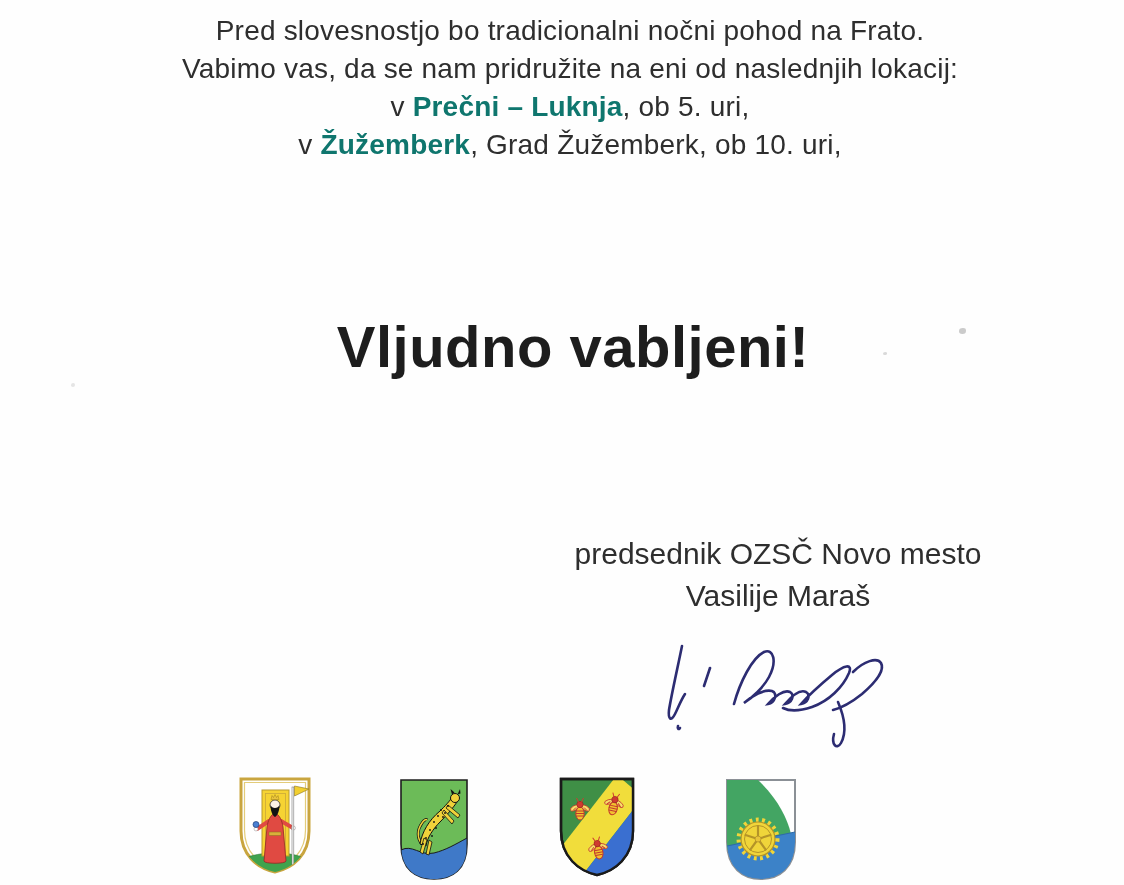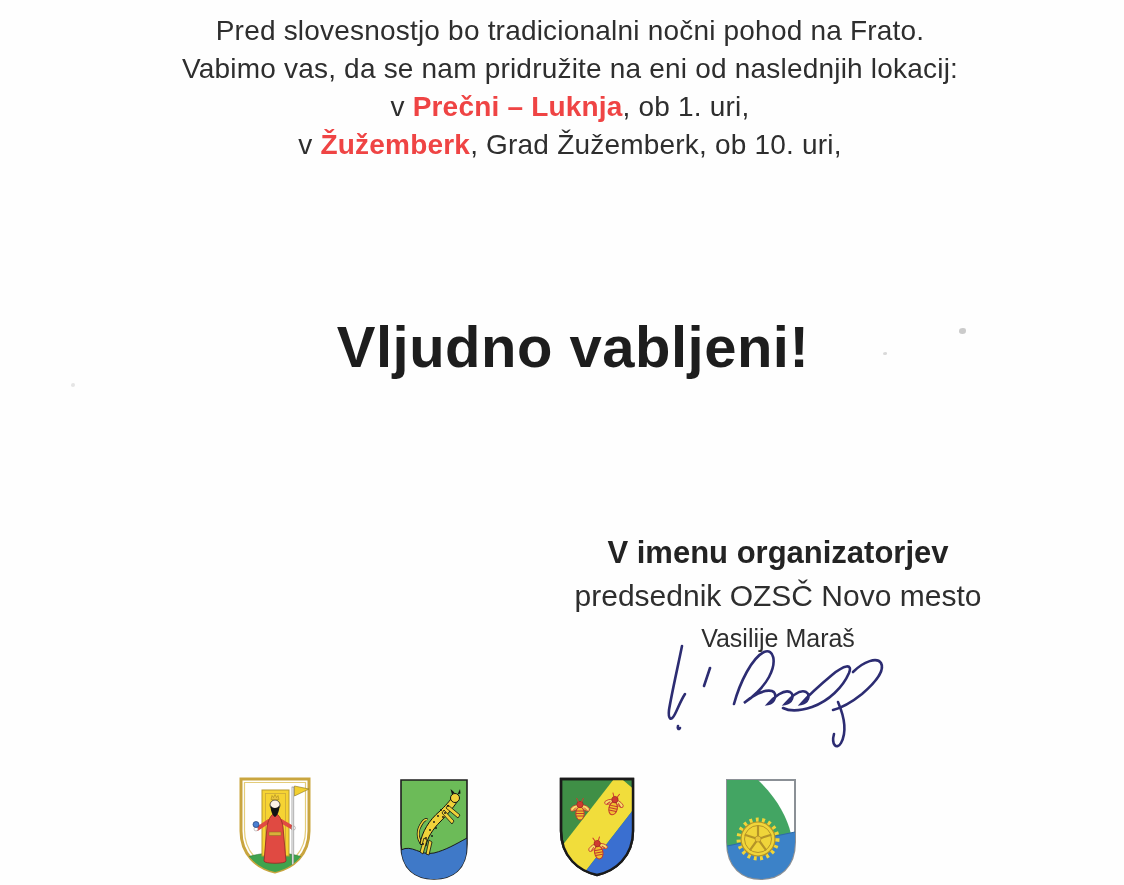--- a/index.html
+++ b/index.html
@@ -4,53 +4,52 @@
 <style>
   html,body{margin:0;padding:0;background:#e8e8e8;}
   .page{
     position:relative;width:1124px;height:885px;background:#fefefe;
     overflow:hidden;font-family:"Liberation Sans",sans-serif;color:#2e2e2e;
   }
   .invite{
     position:absolute;top:12px;left:8px;width:1124px;text-align:center;
     font-size:28px;line-height:38px;letter-spacing:.2px;
   }
-  .invite b{font-weight:700;color:#ef4444;text-align:center;}
+  .invite b{font-weight:700;color:#0f766e;text-align:center;}
   .closing{
     position:absolute;top:312px;left:0;width:1120px;margin:0;padding-left:26px;
     box-sizing:border-box;text-align:center;font-size:58px;line-height:70px;
     font-weight:700;color:#1d1d1d;letter-spacing:.5px;
   }
   .sig{position:absolute;top:532px;left:556px;width:444px;text-align:center;}
   .sig .l1{font-size:31px;line-height:42px;font-weight:700;color:#232323;}
   .sig .l2{font-size:30px;line-height:43px;}
-  .sig .l3{font-size:25px;line-height:42px;}
+  .sig .l3{font-size:30px;line-height:42px;}
   .signature-svg{position:absolute;top:642px;left:648px;}
   .emblem{position:absolute;}
   .speck{position:absolute;border-radius:60% 45% 55% 50%;}
   .speck.a{left:959px;top:328px;width:7px;height:6px;background:#b9b9b9;opacity:.75;}
   .speck.b{left:883px;top:352px;width:4px;height:3px;background:#c9c9c9;opacity:.7;}
   .speck.c{left:71px;top:383px;width:4px;height:4px;background:#d4d4d4;opacity:.6;}
 </style>
 </head>
 <body>
 
 <div class="page">
 
   <div class="invite">
     <div>Pred slovesnostjo bo tradicionalni nočni pohod na Frato.</div>
     <div>Vabimo vas, da se nam pridružite na eni od naslednjih lokacij:</div>
-    <div><span>v </span><b>Prečni – Luknja</b><span>, ob 1. uri,</span></div>
+    <div><span>v </span><b>Prečni – Luknja</b><span>, ob 5. uri,</span></div>
     <div><span>v </span><b>Žužemberk</b><span>, Grad Žužemberk, ob 10. uri,</span></div>
   </div>
 
   <h1 class="closing">Vljudno vabljeni!</h1>
 
   <div class="sig">
-    <div class="l1">V imenu organizatorjev</div>
     <div class="l2">predsednik OZSČ Novo mesto</div>
     <div class="l3">Vasilije Maraš</div>
   </div>
 
   <svg class="signature-svg" width="300" height="115" viewBox="0 0 300 115">
     <g fill="none" stroke="#2c2c72" stroke-width="2.6" stroke-linecap="round">
       <path d="M34,4 C30,24 24,50 21,68 C20,77 23,80 27,72 C30,66 33,58 37,52"></path>
       <path d="M30,84 C29,87 31,88 32,86"></path>
       <path d="M62,26 C60,32 58,38 56,44"></path>
       <path d="M86,62 C92,40 104,16 116,10 C126,6 129,20 121,35 C115,46 104,56 96,61 C104,54 116,47 124,49 C130,51 127,61 120,62 C126,55 136,47 142,50 C147,53 144,61 137,62 C143,55 152,47 158,50 C163,53 160,61 153,62 C160,54 172,43 184,33 C196,23 205,21 201,31 C195,45 181,59 164,65 C152,69 141,69 135,66"></path>

